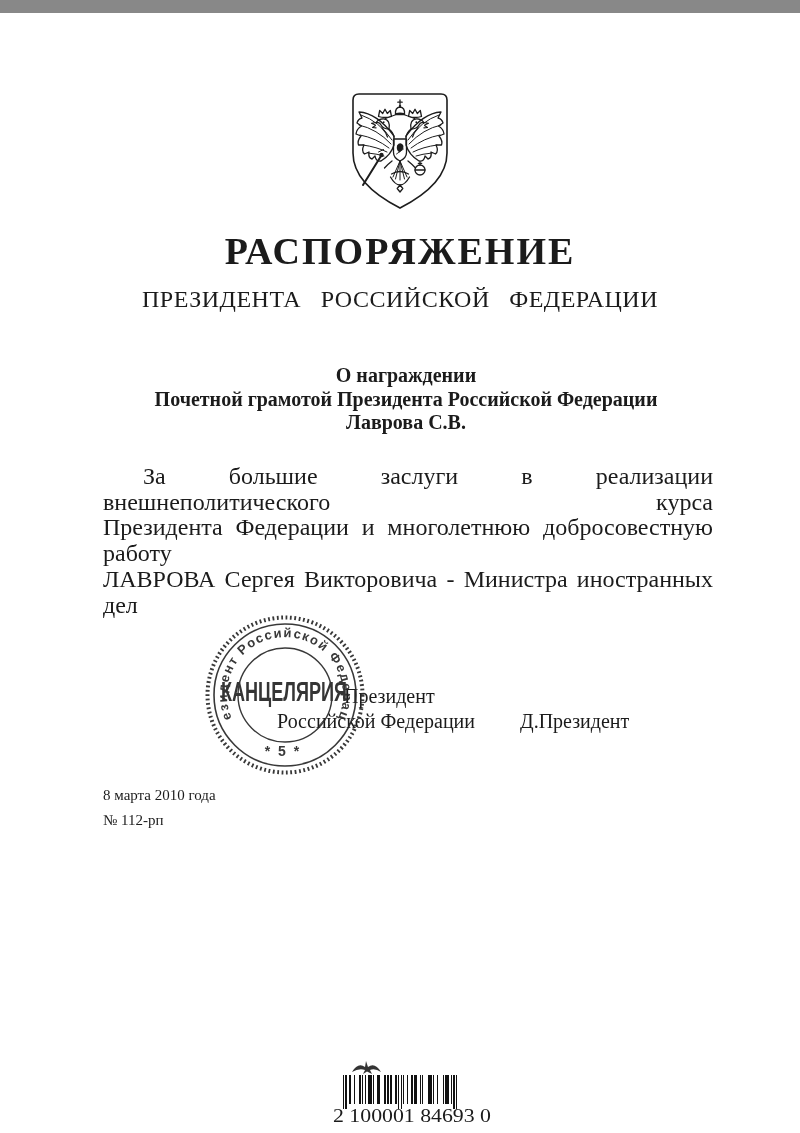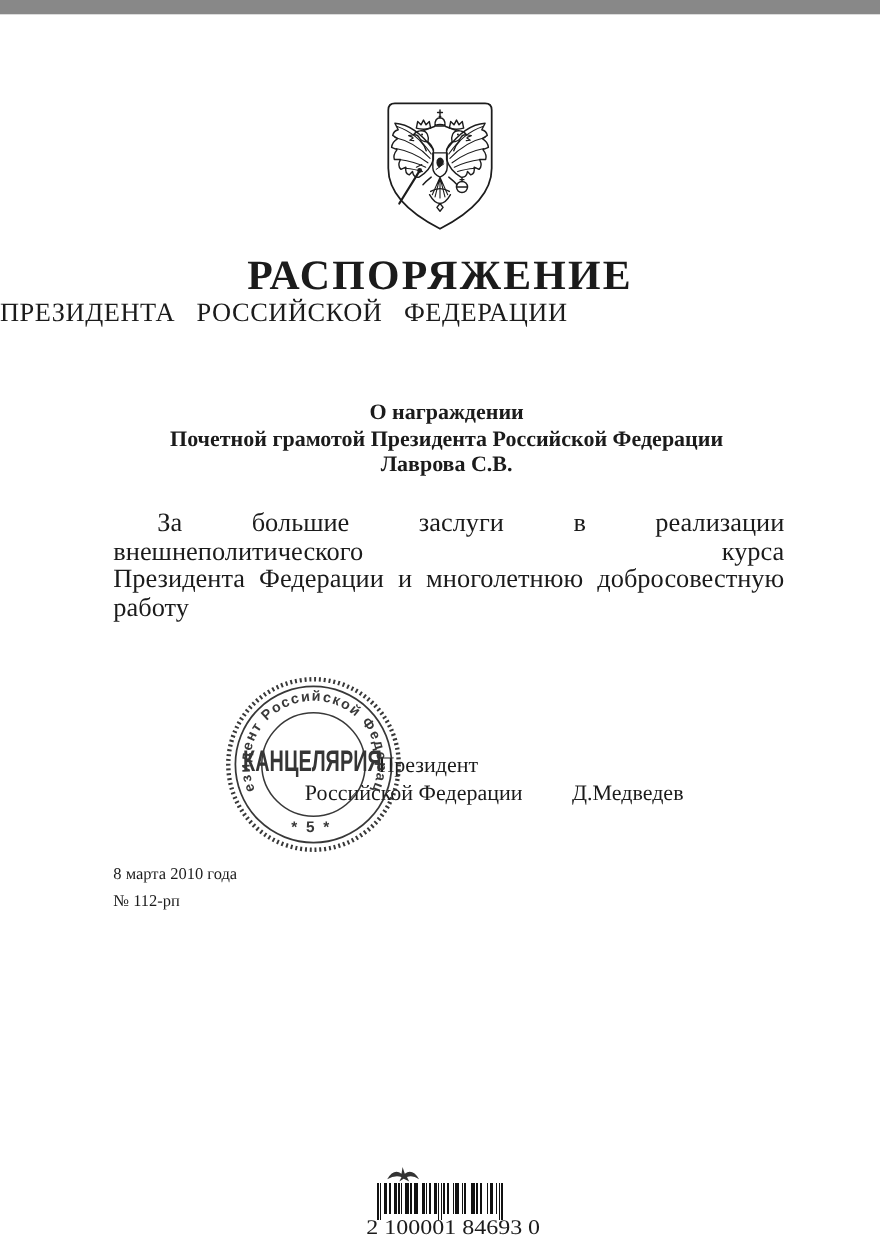--- a/index.html
+++ b/index.html
@@ -7,21 +7,21 @@
     position:relative;width:800px;height:1133px;background:#ffffff;
     font-family:"Liberation Serif",serif;color:#1b1b1b;overflow:hidden;
     margin:13px auto;
   }
   .abs{position:absolute;}
   .doc-title{
     top:215px;left:0;width:800px;text-align:center;
     font-size:38px;font-weight:bold;letter-spacing:2px;line-height:46px;
   }
   .doc-subtitle{
-    top:257px;left:0;width:800px;text-align:left;
+    top:271px;left:0;width:800px;text-align:center;
     font-size:24px;letter-spacing:0.5px;word-spacing:13px;line-height:30px;
   }
   .subject{
     top:351px;left:6px;width:800px;text-align:center;
     font-size:20px;font-weight:bold;line-height:23.5px;
   }
   .body-text{
     top:451px;left:103px;width:610px;
     font-size:24px;line-height:25.7px;
   }
@@ -82,25 +82,26 @@
 
   <div class="abs subject">
     <div>О награждении</div>
     <div>Почетной грамотой Президента Российской Федерации</div>
     <div>Лаврова С.В.</div>
   </div>
 
   <div class="abs body-text">
     <div class="body-line first">За большие заслуги в реализации внешнеполитического курса</div>
     <div class="body-line">Президента Федерации и многолетнюю добросовестную работу</div>
+    <div class="body-line">ЛАВРОВА Сергея Викторовича - Министра иностранных дел</div>
   </div>
 
   <div class="abs sig" style="left:344px;top:671px">Президент</div>
   <div class="abs sig" style="left:277px;top:696px">Российской Федерации</div>
-  <div class="abs sig" style="left:520px;top:696px">Д.Медведев</div>
+  <div class="abs sig" style="left:520px;top:696px">Д.Президент</div>
 
   <svg class="abs stamp-svg" style="left:203px;top:600px" width="164" height="164" viewBox="0 0 164 164">
     <g fill="none" stroke="#2a2a2a">
       <circle cx="82" cy="82" r="77.5" stroke-width="4" stroke-dasharray="1.8 2.6"></circle>
       <circle cx="82" cy="82" r="71" stroke-width="1.6"></circle>
       <circle cx="82" cy="82" r="47" stroke-width="1.4"></circle>
     </g>
     <defs>
       <path id="ringPath" d="M29.4,106.5 A58,58 0 1 1 134.6,106.5"></path>
     </defs>

